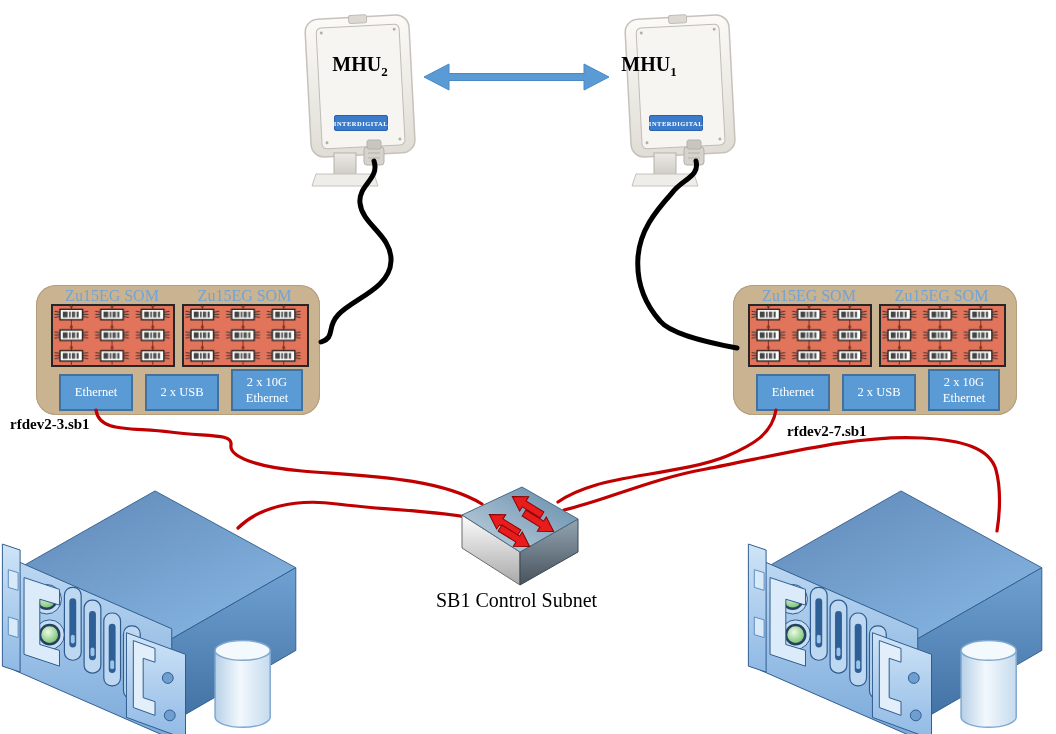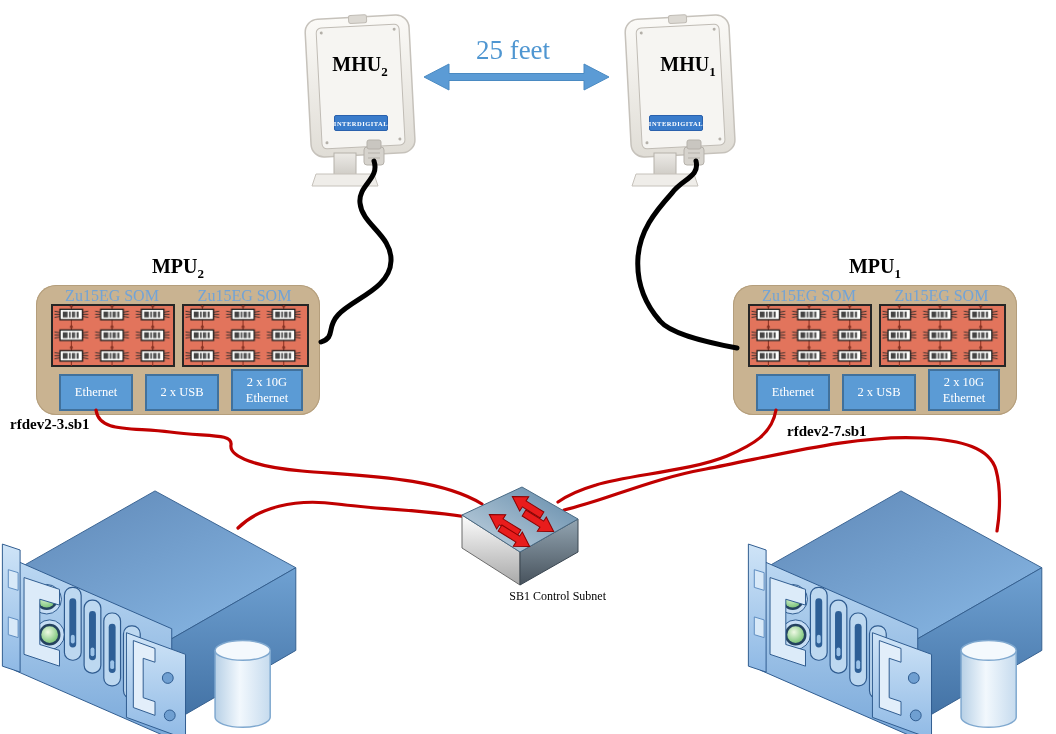--- a/index.html
+++ b/index.html
@@ -4,21 +4,21 @@
 <style>
   html,body{margin:0;padding:0;background:#fff;}
   .canvas{position:relative;width:1056px;height:734px;background:#ffffff;overflow:hidden;
           font-family:Liberation Serif, serif;color:#000;margin-top:7px;}
   .abs{position:absolute;}
   svg{display:block;}
   .device-title{position:absolute;font-weight:bold;font-size:20px;text-align:center;letter-spacing:0;}
   .device-title sub{font-size:13px;}
   .distance-label{position:absolute;font-size:27px;color:#4f96d1;text-align:center;}
   .hostname{position:absolute;font-weight:bold;font-size:15px;}
-  .switch-label{position:absolute;font-size:12px;text-align:right;}
+  .switch-label{position:absolute;font-size:20px;text-align:left;}
   .mpu-body{position:absolute;background:#c9b391;border-radius:20px;box-shadow:inset 0 0 0 1px #b49e7c;}
   .som-label{position:absolute;font-size:16px;color:#71a3d7;text-align:center;white-space:nowrap;}
   .port{position:absolute;background:#5b9bd5;border:2px solid #41719c;color:#fff;font-size:12.5px;
         display:flex;align-items:center;justify-content:center;text-align:center;line-height:1.3;box-sizing:border-box;}
   .logo-pill{position:absolute;background:#3a7ccb;border:1px solid #2a61ad;border-radius:2px;color:#fff;
              font-size:6.5px;font-weight:bold;letter-spacing:.5px;text-transform:uppercase;
              display:flex;align-items:center;justify-content:center;}
   .layer-cables{z-index:5;pointer-events:none;}
   .layer-switch{z-index:6;}
   .layer-text{z-index:7;}
@@ -156,48 +156,45 @@
   </svg>
 
   <svg class="abs" style="left:298px;top:6px" width="130" height="190">
     <use href="#mhuSym"></use>
   </svg>
   <svg class="abs" style="left:618px;top:6px" width="130" height="190">
     <use href="#mhuSym"></use>
   </svg>
 
   <div class="device-title layer-text" style="left:308px;top:46px;width:104px"><span>MHU</span><sub>2</sub></div>
-  <div class="device-title layer-text" style="left:636px;top:46px;width:104px"><span>MHU</span><sub>1</sub></div>
+  <div class="device-title layer-text" style="left:597px;top:46px;width:104px"><span>MHU</span><sub>1</sub></div>
 
   <div class="logo-pill layer-text" style="left:334px;top:108px;width:52px;height:14px">InterDigital</div>
   <div class="logo-pill layer-text" style="left:649px;top:108px;width:52px;height:14px">InterDigital</div>
 
-  <div class="distance-label layer-text" style="left:438px;top:28px;width:150px">25 feet</div>
   <svg class="abs" style="left:420px;top:50px" width="195" height="45">
     <polygon points="4,20 29,7 29,16.5 164,16.5 164,7 189,20 164,33 164,23.5 29,23.5 29,33" fill="#5b9bd5" stroke="#4a8ac2" stroke-width="1"></polygon>
   </svg>
 
-  <div class="device-title layer-text" style="left:36px;top:248px;width:284px"><span>MPU</span><sub>2</sub></div>
   <div class="mpu-body" style="left:36px;top:278px;width:284px;height:130px"></div>
   <div class="som-label" style="left:51px;top:280px;width:122px">Zu15EG SOM</div>
   <div class="som-label" style="left:182px;top:280px;width:125px">Zu15EG SOM</div>
   <svg class="abs" style="left:51px;top:297px" width="124" height="63">
     <rect x="1" y="1" width="122" height="61" fill="#e2745c" stroke="#262626" stroke-width="2"></rect>
     <rect x="1" y="1" width="122" height="61" fill="url(#chips)"></rect>
   </svg>
   <svg class="abs" style="left:182px;top:297px" width="127" height="63">
     <rect x="1" y="1" width="125" height="61" fill="#e2745c" stroke="#262626" stroke-width="2"></rect>
     <rect x="1" y="1" width="125" height="61" fill="url(#chips)"></rect>
   </svg>
   <div class="port" style="left:59px;top:367px;width:74px;height:37px">Ethernet</div>
   <div class="port" style="left:145px;top:367px;width:74px;height:37px">2 x USB</div>
   <div class="port" style="left:231px;top:362px;width:72px;height:42px">2 x 10G Ethernet</div>
   <div class="hostname layer-text" style="left:10px;top:409px">rfdev2-3.sb1</div>
 
-  <div class="device-title layer-text" style="left:733px;top:248px;width:284px"><span>MPU</span><sub>1</sub></div>
   <div class="mpu-body" style="left:733px;top:278px;width:284px;height:130px"></div>
   <div class="som-label" style="left:748px;top:280px;width:122px">Zu15EG SOM</div>
   <div class="som-label" style="left:879px;top:280px;width:125px">Zu15EG SOM</div>
   <svg class="abs" style="left:748px;top:297px" width="124" height="63">
     <rect x="1" y="1" width="122" height="61" fill="#e2745c" stroke="#262626" stroke-width="2"></rect>
     <rect x="1" y="1" width="122" height="61" fill="url(#chips)"></rect>
   </svg>
   <svg class="abs" style="left:879px;top:297px" width="127" height="63">
     <rect x="1" y="1" width="125" height="61" fill="#e2745c" stroke="#262626" stroke-width="2"></rect>
     <rect x="1" y="1" width="125" height="61" fill="url(#chips)"></rect>

